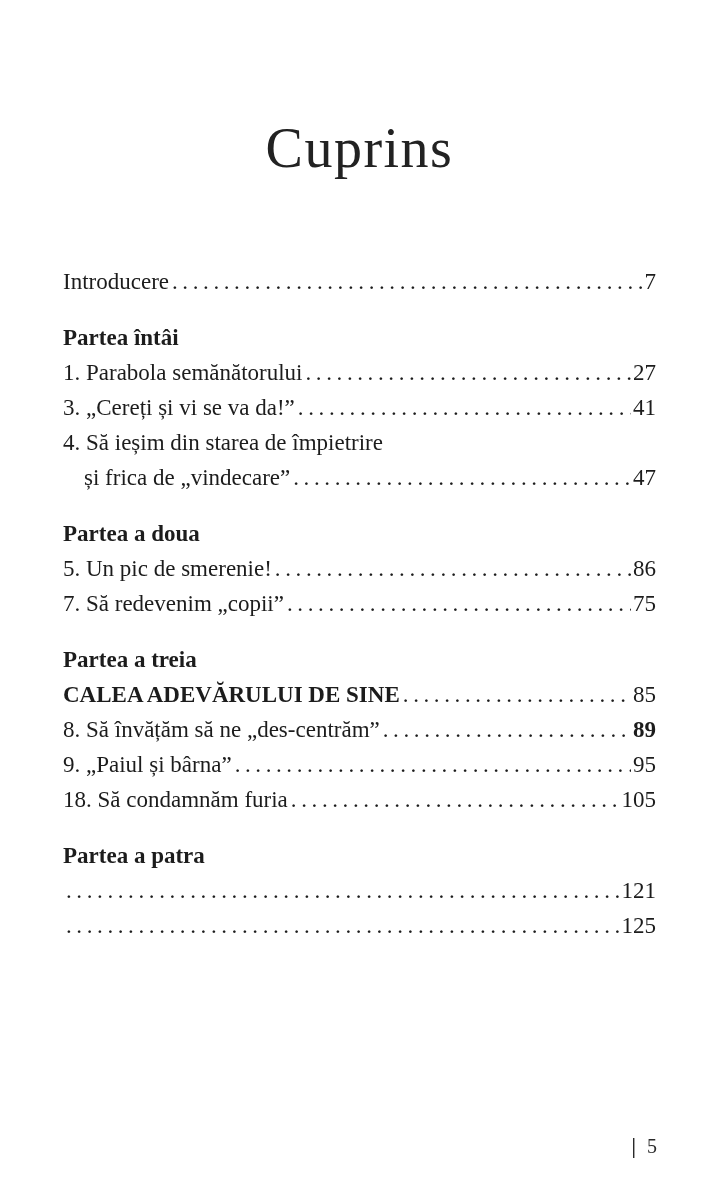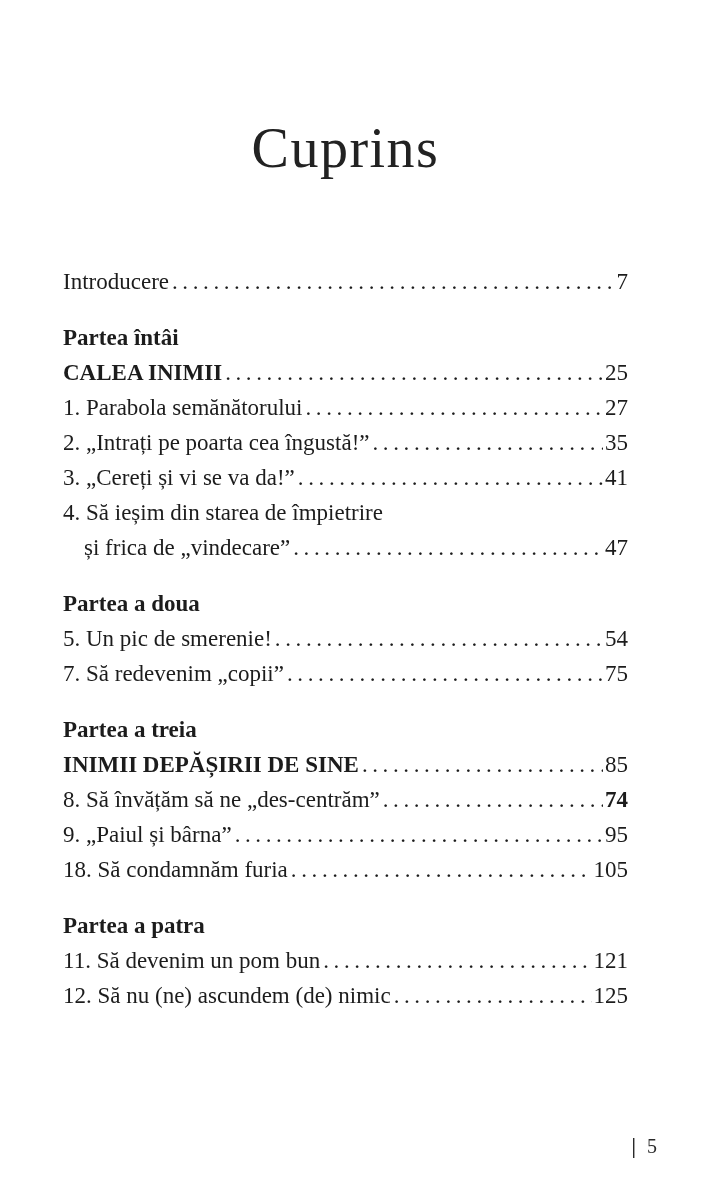--- a/index.html
+++ b/index.html
@@ -4,21 +4,21 @@
 <style>
   * { margin: 0; padding: 0; box-sizing: border-box; }
   html, body { width: 728px; height: 1200px; }
   body {
     background: #ffffff;
     font-family: "Liberation Serif", serif;
     color: #1c1c1c;
     position: relative;
     overflow: hidden;
   }
-  .page { position: absolute; inset: 0; padding: 0 100px 0 63px; }
+  .page { position: absolute; inset: 0; padding: 0 72px 0 63px; }
   .book-title {
     margin-top: 116px;
     text-align: center;
     font-size: 56px;
     font-weight: 400;
     letter-spacing: 1.5px;
     color: #222222;
   }
   .toc { margin-top: 84px; }
   .row {
@@ -59,34 +59,24 @@
 
     <div class="row entry">
       <span class="t">Introducere</span>
       <span class="dots"></span>
       <span class="pg">7</span>
     </div>
 
     <div class="row part">
       <span class="t">Partea întâi</span>
     </div>
-    <div class="row heading">
-      <span class="t">CALEA INIMII</span>
-      <span class="dots"></span>
-      <span class="pg">25</span>
-    </div>
     <div class="row entry">
       <span class="t">1. Parabola semănătorului</span>
       <span class="dots"></span>
       <span class="pg">27</span>
-    </div>
-    <div class="row entry">
-      <span class="t">2. „Intrați pe poarta cea îngustă!”</span>
-      <span class="dots"></span>
-      <span class="pg">35</span>
     </div>
     <div class="row entry">
       <span class="t">3. „Cereți și vi se va da!”</span>
       <span class="dots"></span>
       <span class="pg">41</span>
     </div>
     <div class="row entry">
       <span class="t">4. Să ieșim din starea de împietrire</span>
     </div>
     <div class="row entry cont">
@@ -94,62 +84,60 @@
       <span class="dots"></span>
       <span class="pg">47</span>
     </div>
 
     <div class="row part">
       <span class="t">Partea a doua</span>
     </div>
     <div class="row entry">
       <span class="t">5. Un pic de smerenie!</span>
       <span class="dots"></span>
-      <span class="pg">54</span>
+      <span class="pg">86</span>
     </div>
     <div class="row entry">
       <span class="t">7. Să redevenim „copii”</span>
       <span class="dots"></span>
       <span class="pg">75</span>
     </div>
 
     <div class="row part">
       <span class="t">Partea a treia</span>
     </div>
     <div class="row heading">
-      <span class="t">INIMII DEPĂȘIRII DE SINE</span>
+      <span class="t">CALEA ADEVĂRULUI DE SINE</span>
       <span class="dots"></span>
       <span class="pg">85</span>
     </div>
     <div class="row entry">
       <span class="t">8. Să învățăm să ne „des-centrăm”</span>
       <span class="dots"></span>
-      <span class="pg bold">74</span>
+      <span class="pg bold">89</span>
     </div>
     <div class="row entry">
       <span class="t">9. „Paiul și bârna”</span>
       <span class="dots"></span>
       <span class="pg">95</span>
     </div>
     <div class="row entry">
       <span class="t">18. Să condamnăm furia</span>
       <span class="dots"></span>
       <span class="pg">105</span>
     </div>
 
     <div class="row part">
       <span class="t">Partea a patra</span>
     </div>
     <div class="row entry">
-      <span class="t">11. Să devenim un pom bun</span>
       <span class="dots"></span>
       <span class="pg">121</span>
     </div>
     <div class="row entry">
-      <span class="t">12. Să nu (ne) ascundem (de) nimic</span>
       <span class="dots"></span>
       <span class="pg">125</span>
     </div>
 
   </div>
 
   <div class="footer">
     <span class="bar">|</span><span>5</span>
   </div>
 

